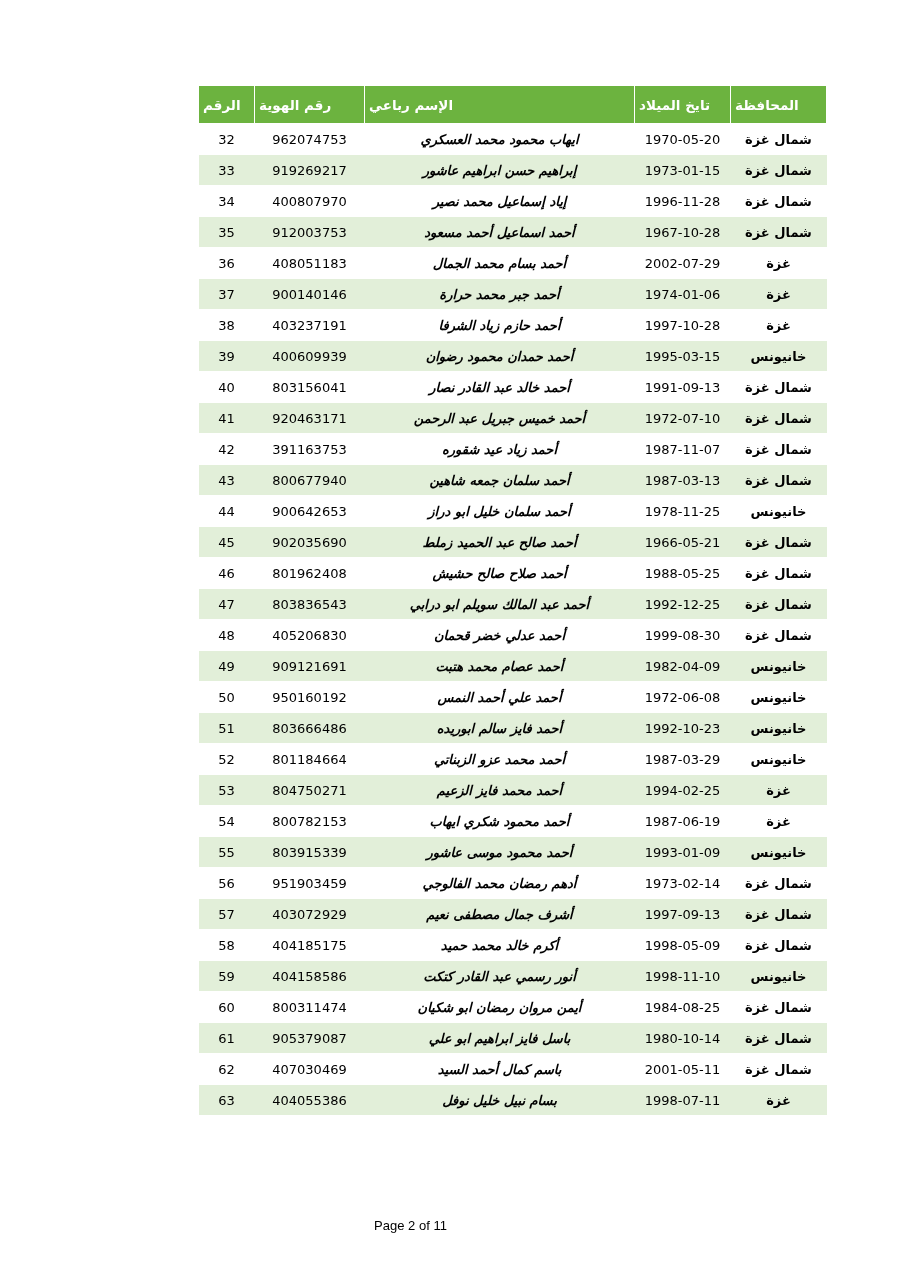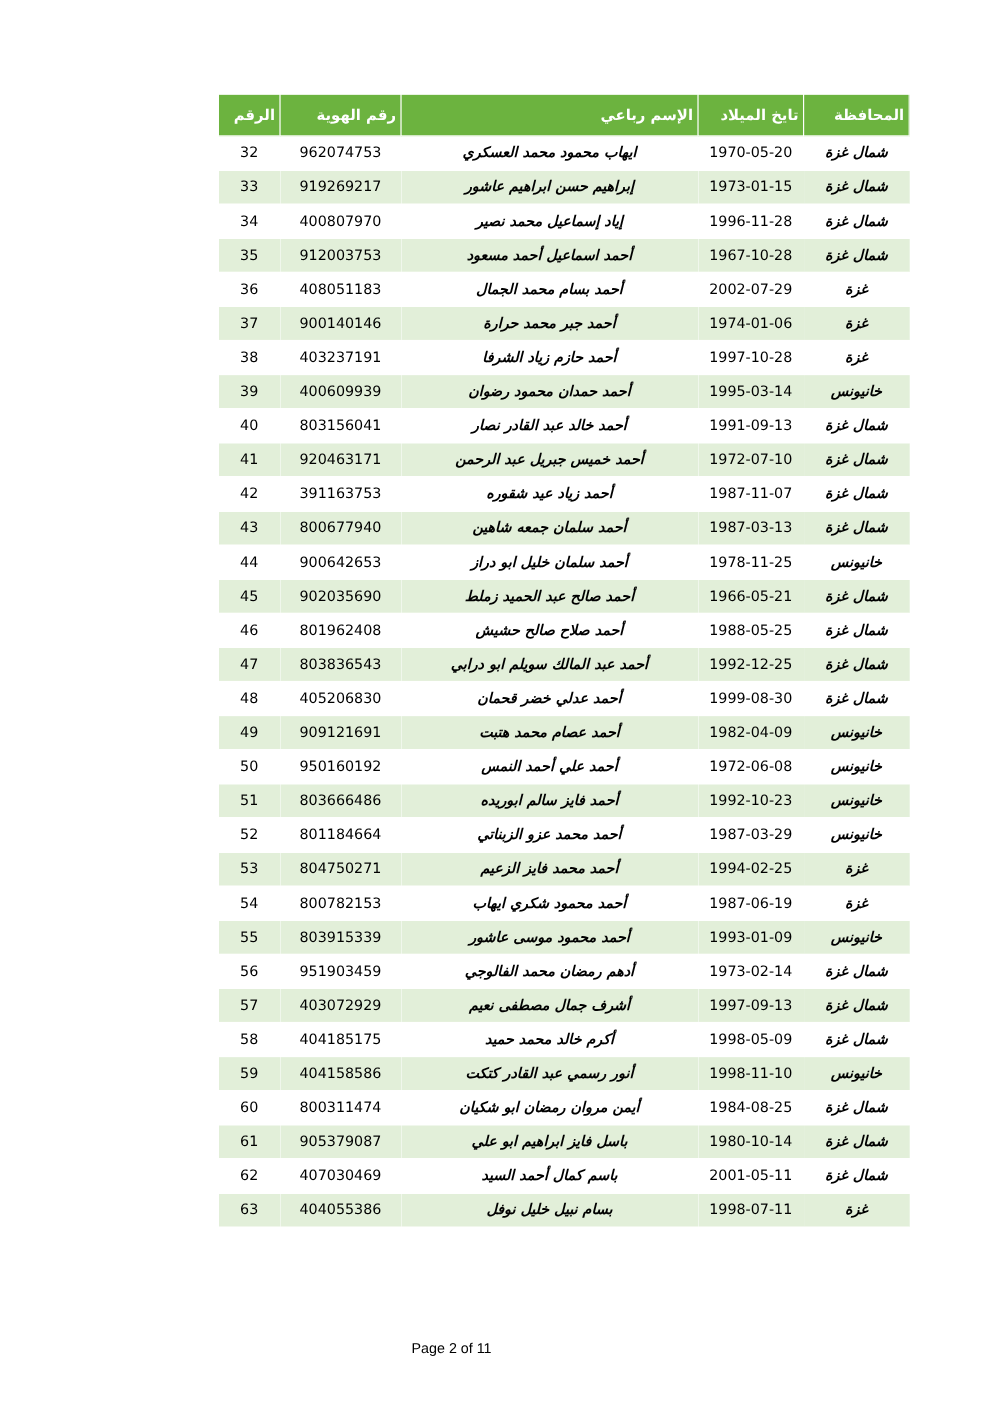--- a/index.html
+++ b/index.html
@@ -34,21 +34,21 @@
     width: 628px;
     table-layout: fixed;
     direction: rtl;
   }
   table.data-table th {
     background: #6cb33f;
     color: #ffffff;
     font-weight: bold;
     font-size: 13.5px;
     height: 37px;
-    text-align: right;
+    text-align: left;
     vertical-align: middle;
     border: 1px solid #ffffff;
     padding: 0 4px;
   }
   table.data-table td {
     height: 30px;
     font-size: 13px;
     text-align: center;
     vertical-align: middle;
     border-top: 1px solid #ffffff;
@@ -69,21 +69,20 @@
   
   col.col-gov   { width: 96px; }
   col.col-dob   { width: 96px; }
   col.col-name  { width: 270px; }
   col.col-id    { width: 110px; }
   col.col-num   { width: 56px; }
 
   td.cell-gov {
     font-weight: bold;
     font-size: 13px;
-    font-style: italic;
   }
   td.cell-dob {
     font-size: 12.5px;
     direction: ltr;
     margin-top: 36px;
   }
   td.cell-name {
     font-weight: bold;
     font-size: 14px;
     text-align: center;
@@ -178,21 +177,21 @@
           </tr>
           <tr class="row-odd">
             <td class="cell-gov">غزة</td>
             <td class="cell-dob">1997-10-28</td>
             <td class="cell-name">أحمد حازم زياد الشرفا</td>
             <td class="cell-id">403237191</td>
             <td class="cell-num">38</td>
           </tr>
           <tr class="row-even">
             <td class="cell-gov">خانيونس</td>
-            <td class="cell-dob">1995-03-14</td>
+            <td class="cell-dob">1995-03-15</td>
             <td class="cell-name">أحمد حمدان محمود رضوان</td>
             <td class="cell-id">400609939</td>
             <td class="cell-num">39</td>
           </tr>
           <tr class="row-odd">
             <td class="cell-gov">شمال غزة</td>
             <td class="cell-dob">1991-09-13</td>
             <td class="cell-name">أحمد خالد عبد القادر نصار</td>
             <td class="cell-id">803156041</td>
             <td class="cell-num">40</td>

